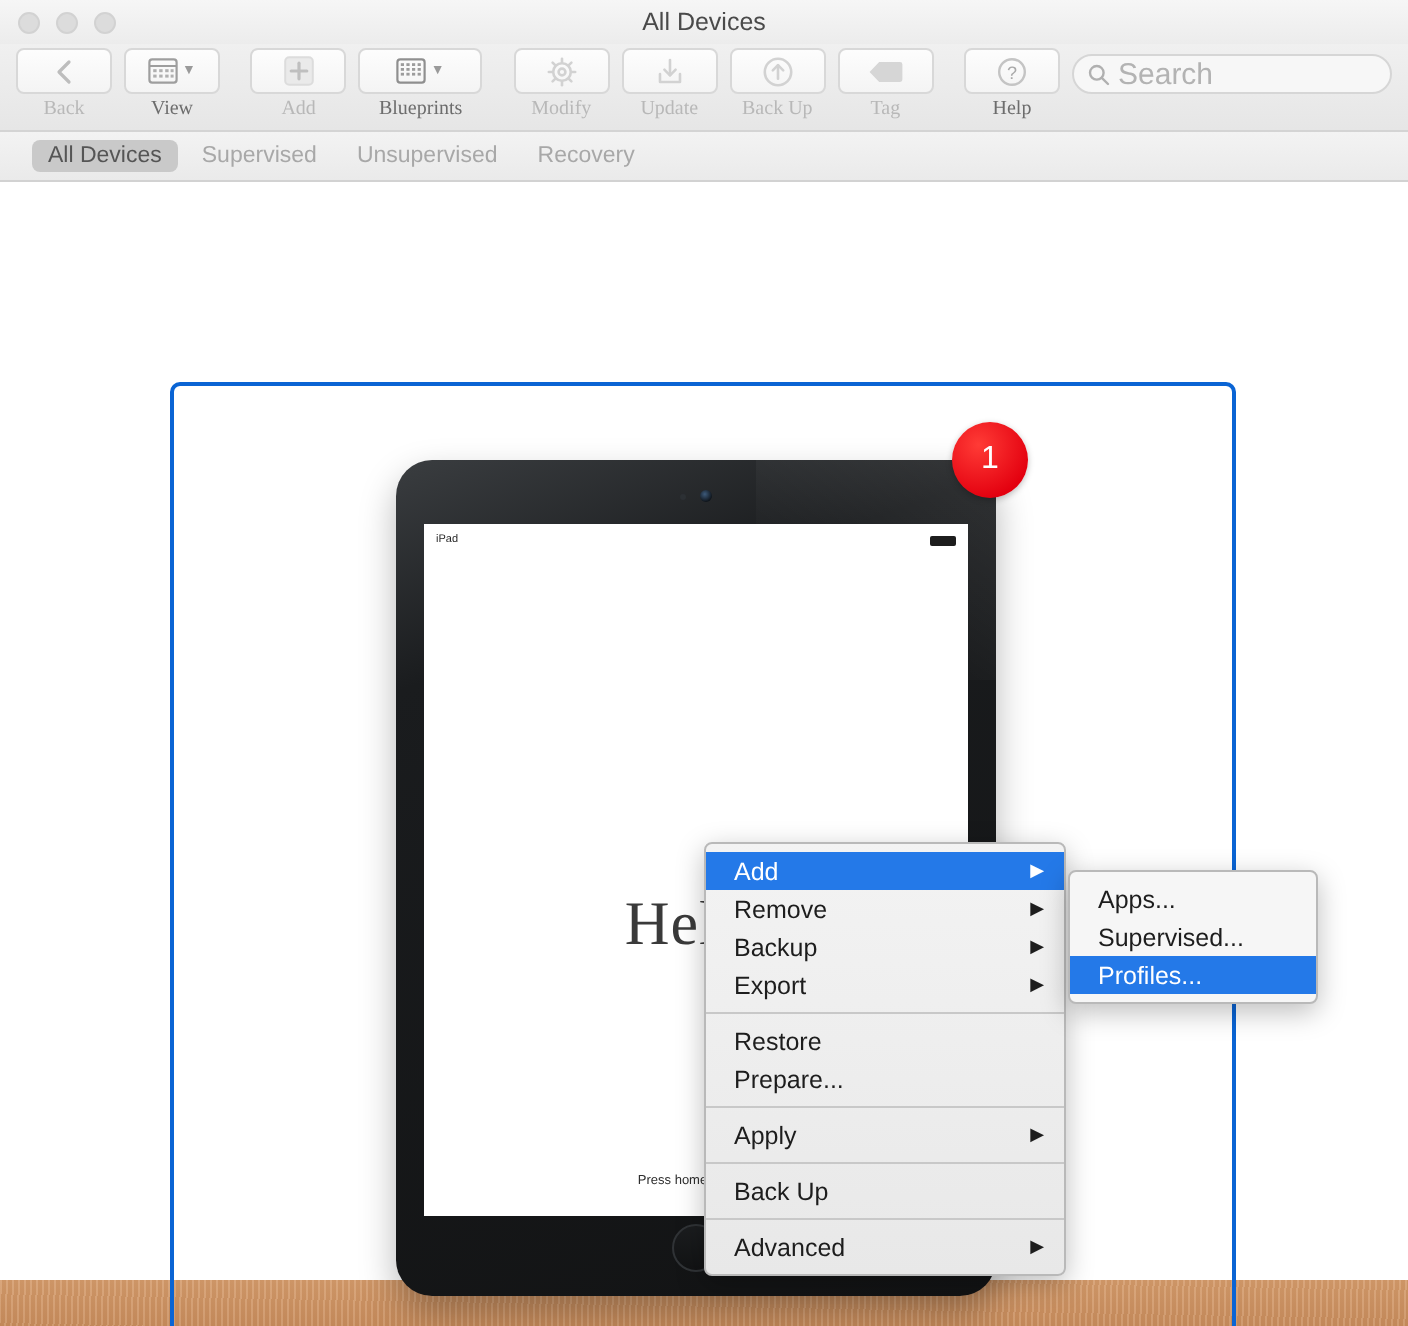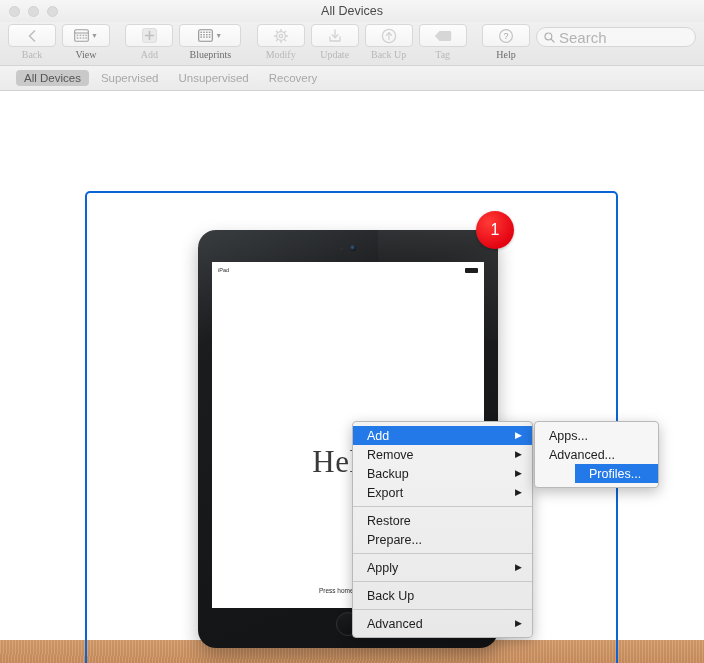--- a/index.html
+++ b/index.html
@@ -205,35 +205,35 @@
   .mi .arrow {
     font-size: 9px; line-height: 1; color: #1d1d1d;
   }
   .mi.hl .arrow { color: #ffffff; }
   .msep {
     height: 1px; background: #c8c8c8; margin: 4px 0;
   }
 
   
   .ctx-sub {
-    position: absolute; left: 534px; top: 330px;
+    position: absolute; left: 534px; top: 344px;
     width: 125px;
     background: #f6f6f6;
     border: 1px solid #b9b9b9;
     border-radius: 4px;
     box-shadow: 0 4px 14px rgba(0,0,0,0.26);
     padding: 4px 0;
     overflow: hidden;
   }
   .sub-mi {
     height: 19px; display: flex; align-items: center;
     padding: 0 10px 0 14px;
     font-size: 12.5px; color: #1d1d1d;
   }
-  .sub-mi.hl { background: #2479e8; color: #ffffff; margin-left: 40px; }
+  .sub-mi.hl { background: #2479e8; color: #ffffff; }
 </style>
 </head>
 <body>
 
 <div id="app">
 
   <div class="titlebar">
     <div class="traffic">
       <div class="light"></div>
       <div class="light"></div>
@@ -489,21 +489,21 @@
         <span class="arrow">▶</span>
       </div>
 
     </div>
 
     <div class="ctx-sub">
       <div class="sub-mi">
         <span>Apps...</span>
       </div>
       <div class="sub-mi">
-        <span>Advanced...</span>
+        <span>Supervised...</span>
       </div>
       <div class="sub-mi hl">
         <span>Profiles...</span>
       </div>
     </div>
 
   </div>
 </div>
 
 </body></html>

